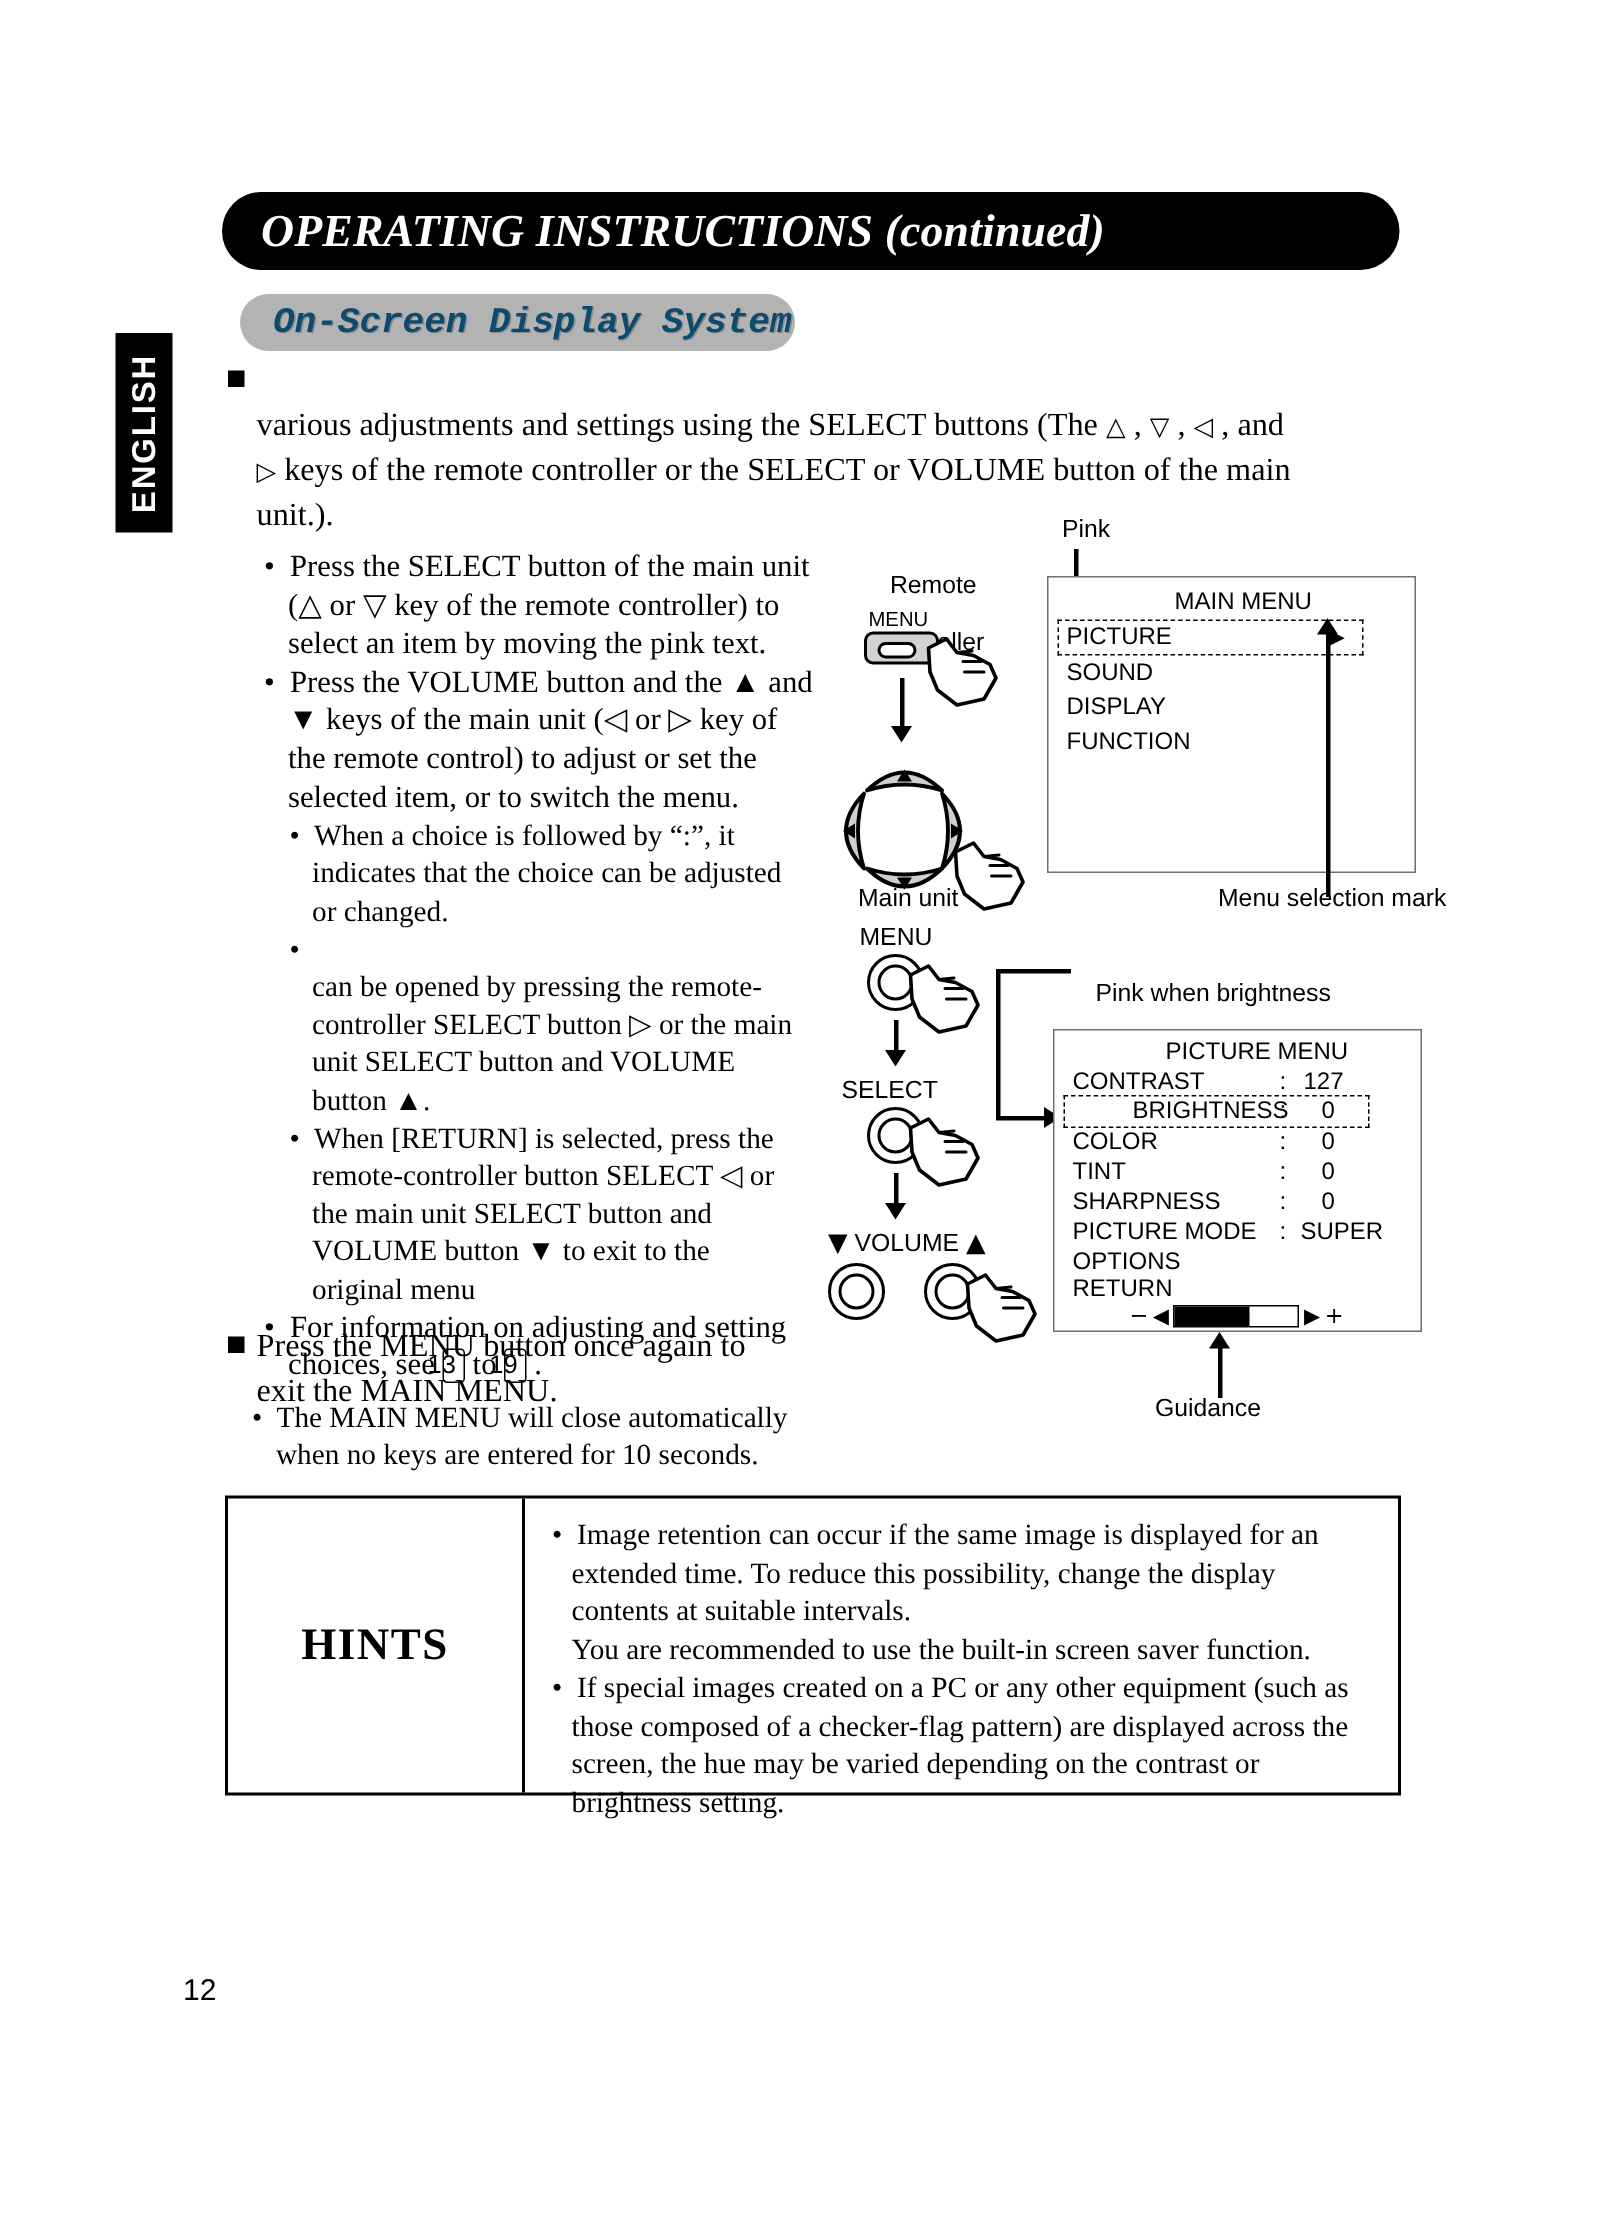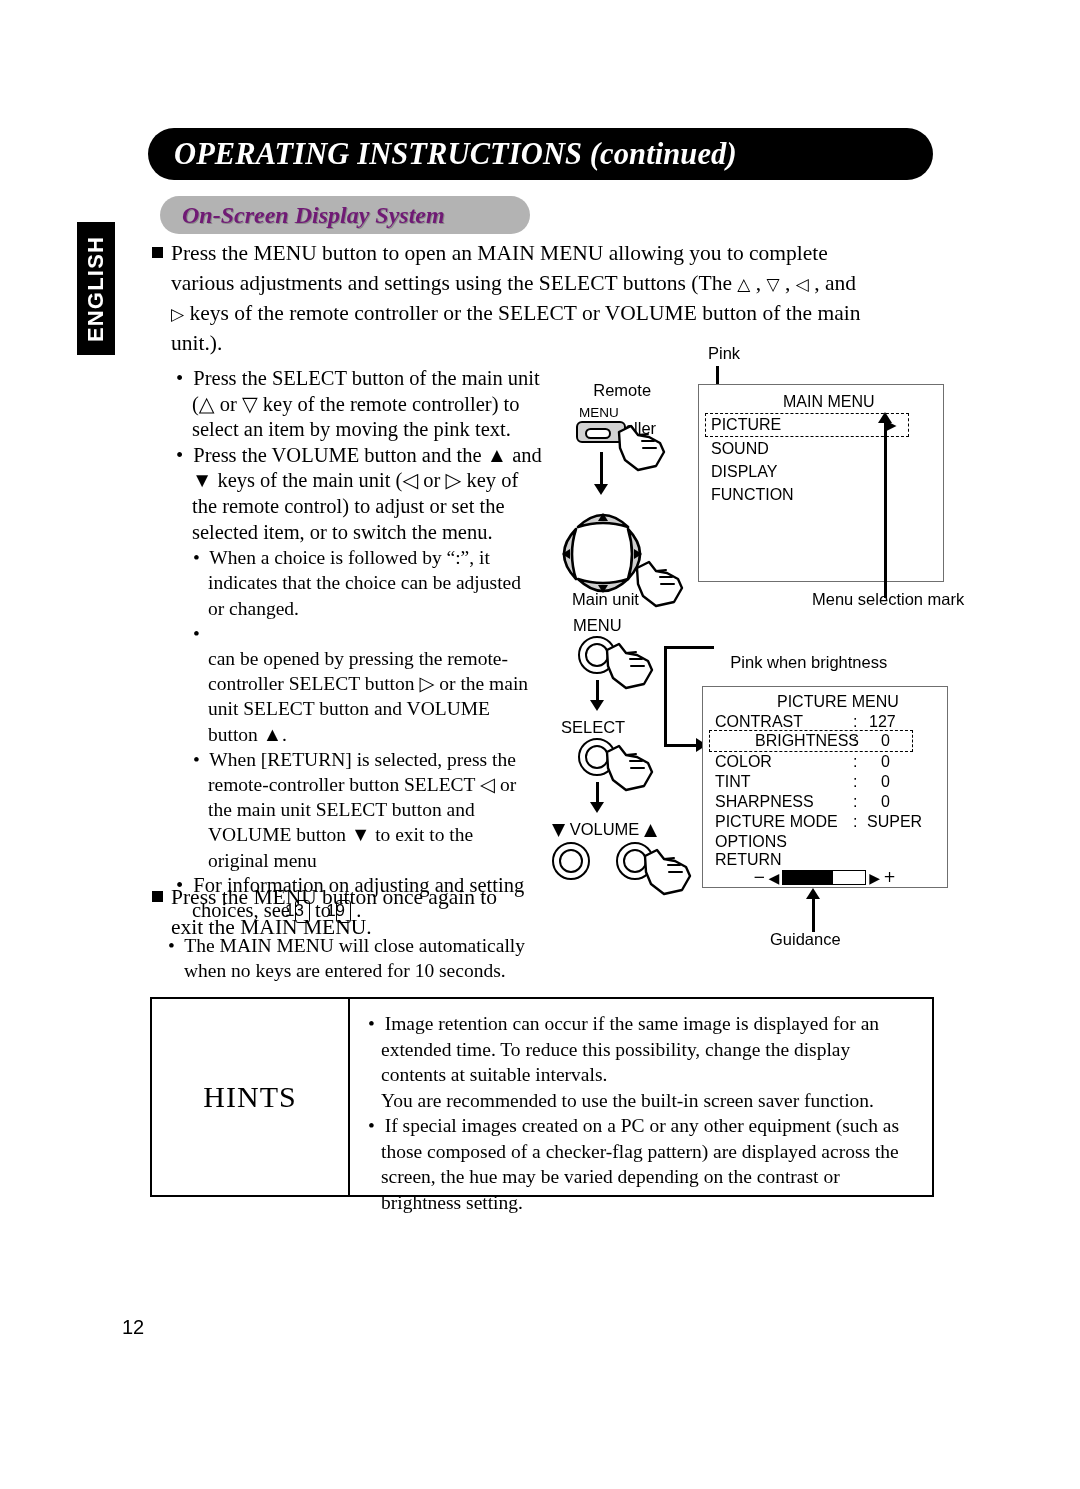--- a/index.html
+++ b/index.html
@@ -46,22 +46,22 @@
     width: 370px;
     height: 38px;
     background: #b3b3b3;
     border-radius: 19px;
     display: flex;
     align-items: center;
     padding-left: 22px;
     box-sizing: border-box;
   }
   #subheader-title {
-    color: #701a75;
-    font-family: Liberation Serif, serif;
+    color: #0c4a6e;
+    font-family: Liberation Mono, monospace;
     font-style: italic;
     font-weight: bold;
     font-size: 24px;
     white-space: nowrap;
     text-shadow: 1px 1px 0 #8a8a8a;
   }
 
   
   #language-tab {
     position: absolute;
@@ -261,21 +261,21 @@
   }
   #hints-label-cell {
     flex: 0 0 196px;
     border-right: 2px solid #000;
     display: flex;
     align-items: center;
     justify-content: center;
   }
   #hints-label {
     font-family: "Liberation Serif", serif;
-    font-weight: normal;
+    font-weight: bold;
     font-size: 30px;
     letter-spacing: 1px;
   }
   #hints-body {
     flex: 1 1 auto;
     padding: 12px 14px 0 16px;
   }
   .hint-line {
     font-size: 19.5px;
     line-height: 25.5px;
@@ -305,21 +305,21 @@
 </div>
 
 <div id="language-tab">
   <span id="language-tab-label">ENGLISH</span>
 </div>
 
 <div id="intro-block">
   <div class="sq-bullet-row">
     <div class="sq-bullet"></div>
     <div class="para">
-      <span>Press the MENU button to open an MAIN MENU allowing you to complete</span><br>
+      <br>
       <span>various adjustments and settings using the SELECT buttons (The </span><span class="glyph">△</span><span> , </span><span class="glyph">▽</span><span> , </span><span class="glyph">◁</span><span> , and</span><br>
       <span class="glyph">▷</span><span> keys of the remote controller or the SELECT or VOLUME button of the main</span><br>
       <span>unit.).</span>
     </div>
   </div>
 </div>
 
 <div id="left-column">
 
   <p class="b1 dot">

